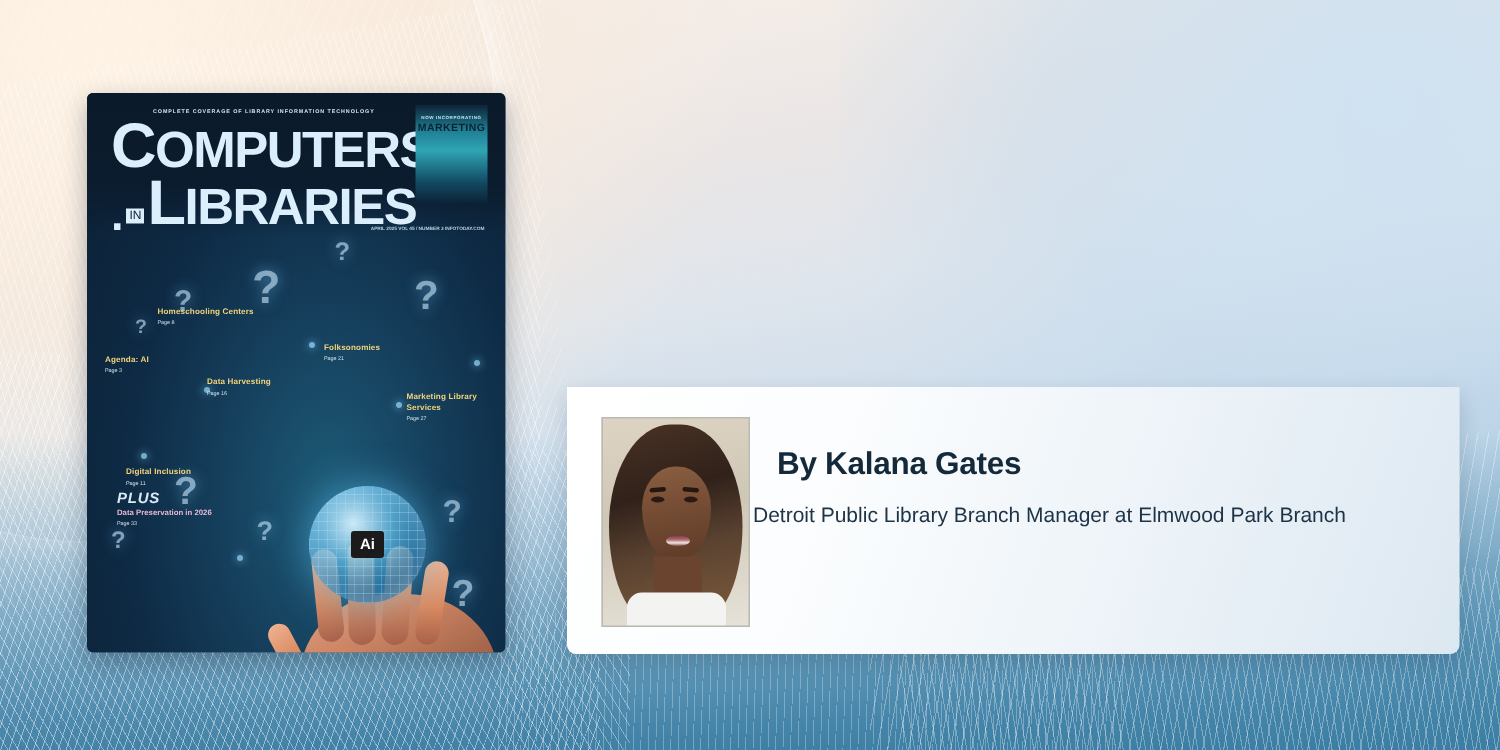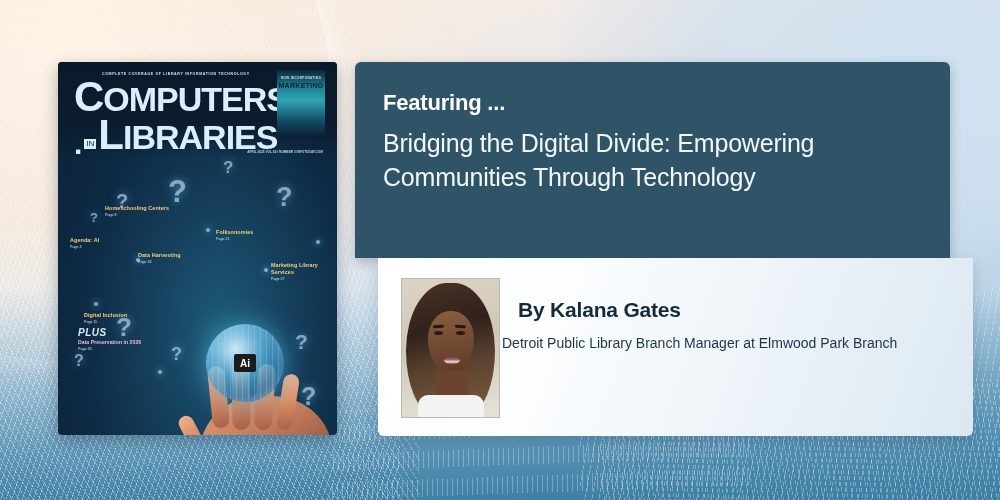--- a/index.html
+++ b/index.html
@@ -261,24 +261,20 @@
       <div class="finger f4"></div>
       <div class="finger thumb"></div>
 
     </div>
     <div class="sphere">
       <div class="grid"></div>
       <div class="ai-chip">Ai</div>
     </div>
   </div>
 
-  <div class="panel-top">
-    <div class="featuring">Featuring ...</div>
-    <div class="headline">Bridging the Digital Divide: Empowering Communities Through Technology</div>
-  </div>
 
   <div class="panel-bottom">
     <div class="portrait">
       <div class="p-bg"></div>
       <div class="p-hair"></div>
       <div class="p-face"></div>
       <div class="p-brow l"></div>
       <div class="p-brow r"></div>
       <div class="p-eye l"></div>
       <div class="p-eye r"></div>

